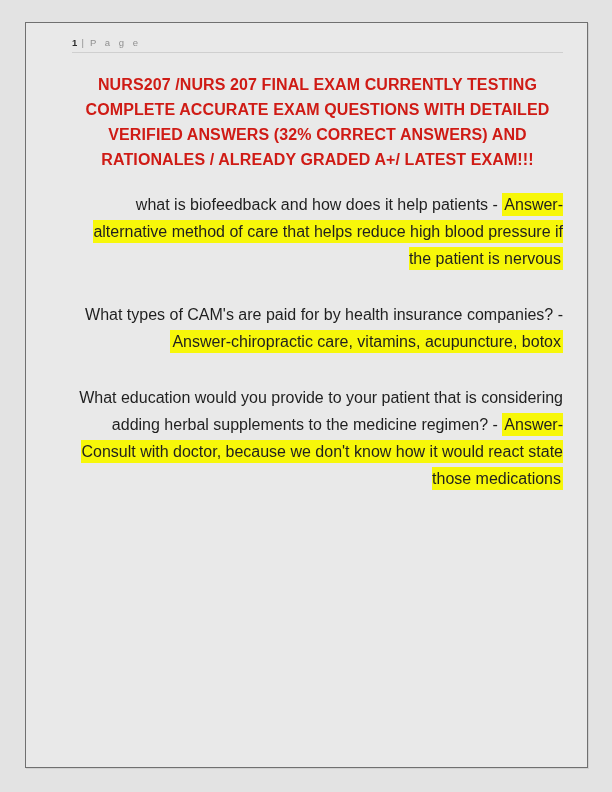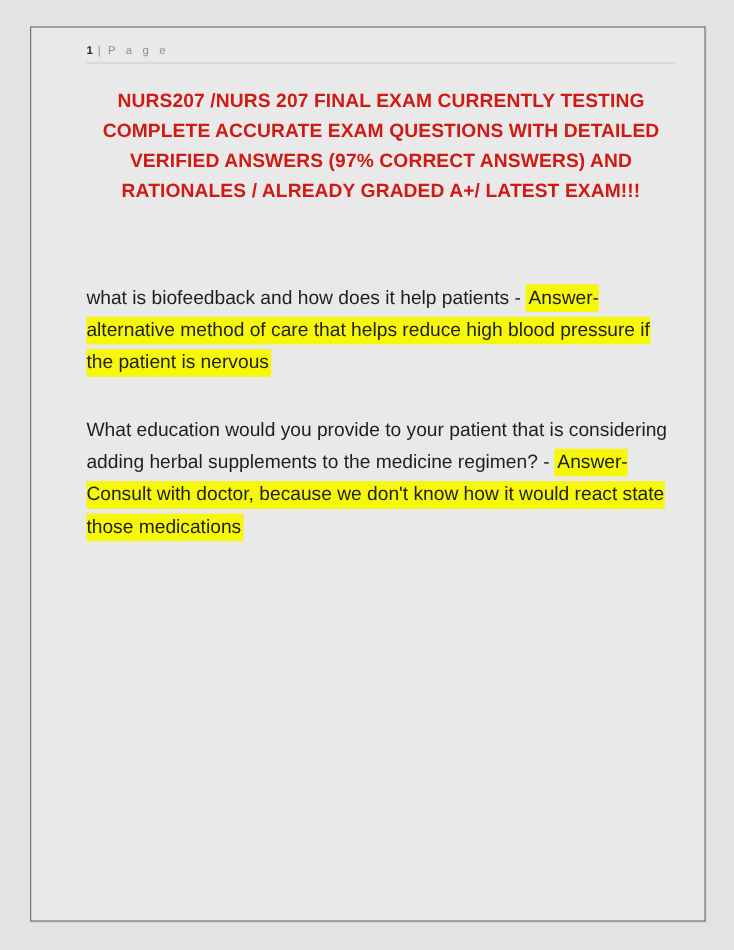--- a/index.html
+++ b/index.html
@@ -49,21 +49,22 @@
   .doc-title {
     margin-top: 19px;
     text-align: center;
     color: var(--title-red);
     font-weight: bold;
     font-size: 16px;
     line-height: 25px;
     letter-spacing: 0.1px;
   }
   .qa-list {
-    margin-top: 63px;
+    margin-top: 19px;
+    text-align: right;
   }
   .qa {
     font-size: 16px;
     line-height: 27px;
     color: var(--body-text);
     margin: 0 0 29px 0;
   }
   .qa mark {
     background: var(--highlight-yellow);
     color: inherit;
@@ -71,25 +72,26 @@
   }
 </style>
 </head>
 <body>
 
 <div class="page">
   <div class="content">
 
     <div class="page-header"><span class="page-num">1</span> <span class="page-word">|</span> <span class="page-word">P a g e</span></div>
 
-    <div class="doc-title">NURS207 /NURS 207 FINAL EXAM CURRENTLY TESTING COMPLETE ACCURATE EXAM QUESTIONS WITH DETAILED VERIFIED ANSWERS (97% CORRECT ANSWERS) AND RATIONALES / ALREADY GRADED A+/ LATEST EXAM!!!</div>
+    <div class="doc-title">NURS207 /NURS 207 FINAL EXAM CURRENTLY TESTING COMPLETE ACCURATE EXAM QUESTIONS WITH DETAILED VERIFIED ANSWERS (32% CORRECT ANSWERS) AND RATIONALES / ALREADY GRADED A+/ LATEST EXAM!!!</div>
 
     <div class="qa-list">
 
       <p class="qa"><span>what is biofeedback and how does it help patients - </span><mark>Answer-alternative method of care that helps reduce high blood pressure if the patient is nervous</mark></p>
 
+      <p class="qa"><span>What types of CAM's are paid for by health insurance companies? - </span><mark>Answer-chiropractic care, vitamins, acupuncture, botox</mark></p>
 
       <p class="qa"><span>What education would you provide to your patient that is considering adding herbal supplements to the medicine regimen? - </span><mark>Answer-Consult with doctor, because we don't know how it would react state those medications</mark></p>
 
 
     </div>
   </div>
 </div>
 
 </body></html>

